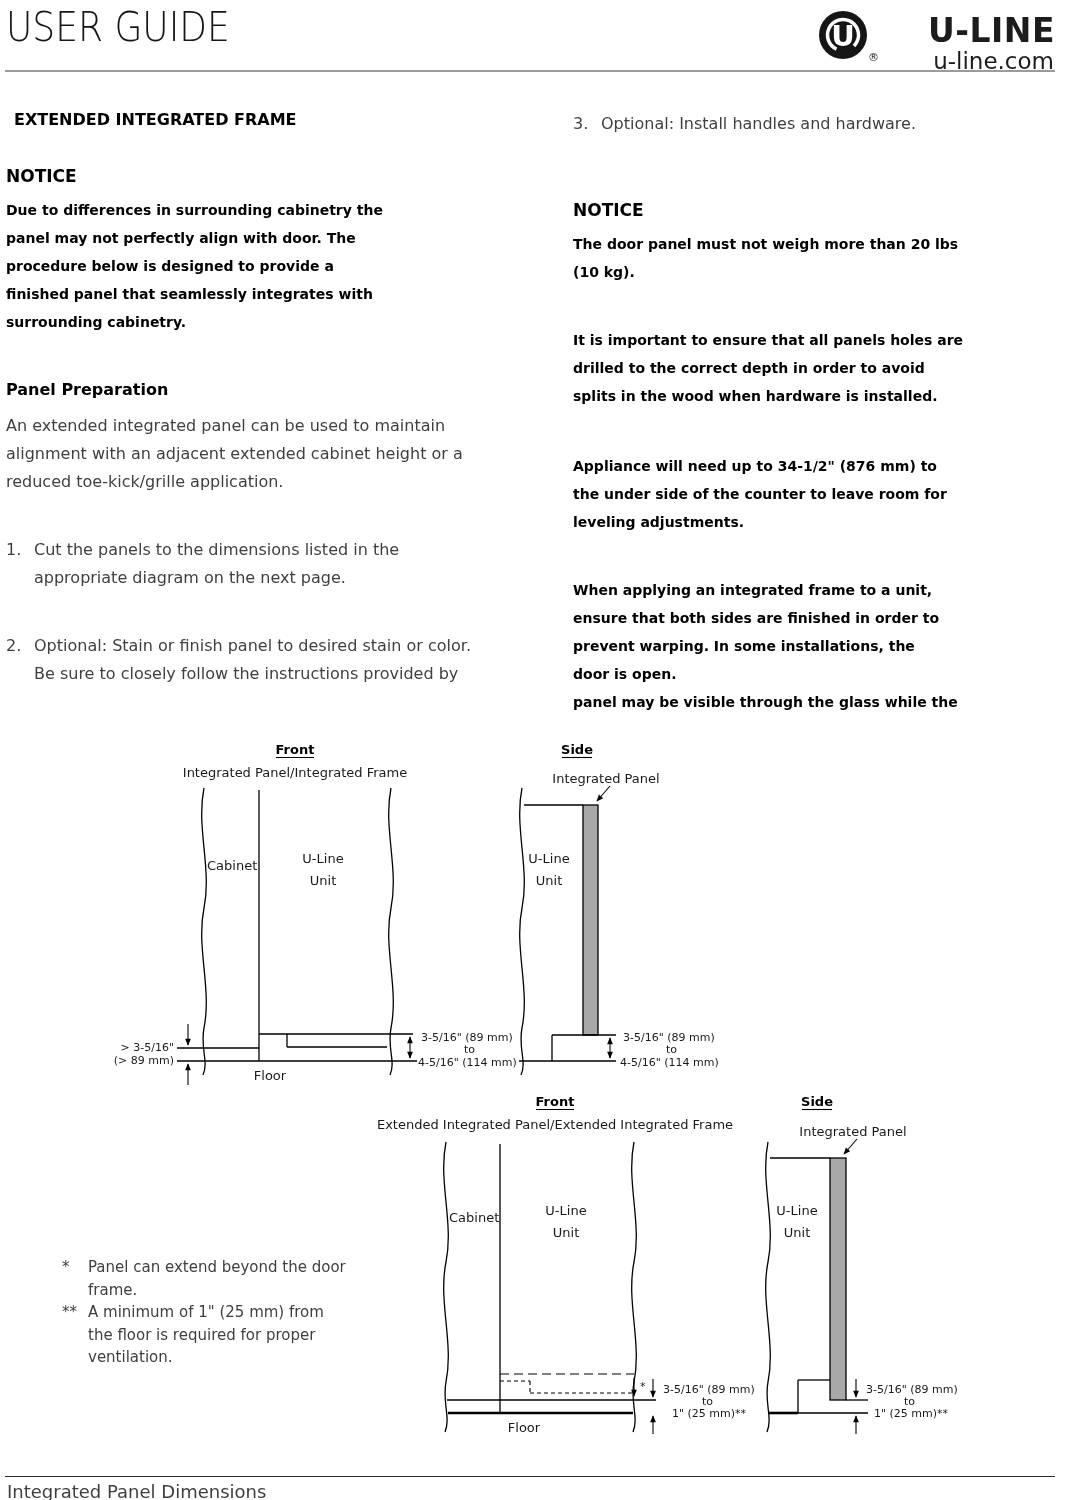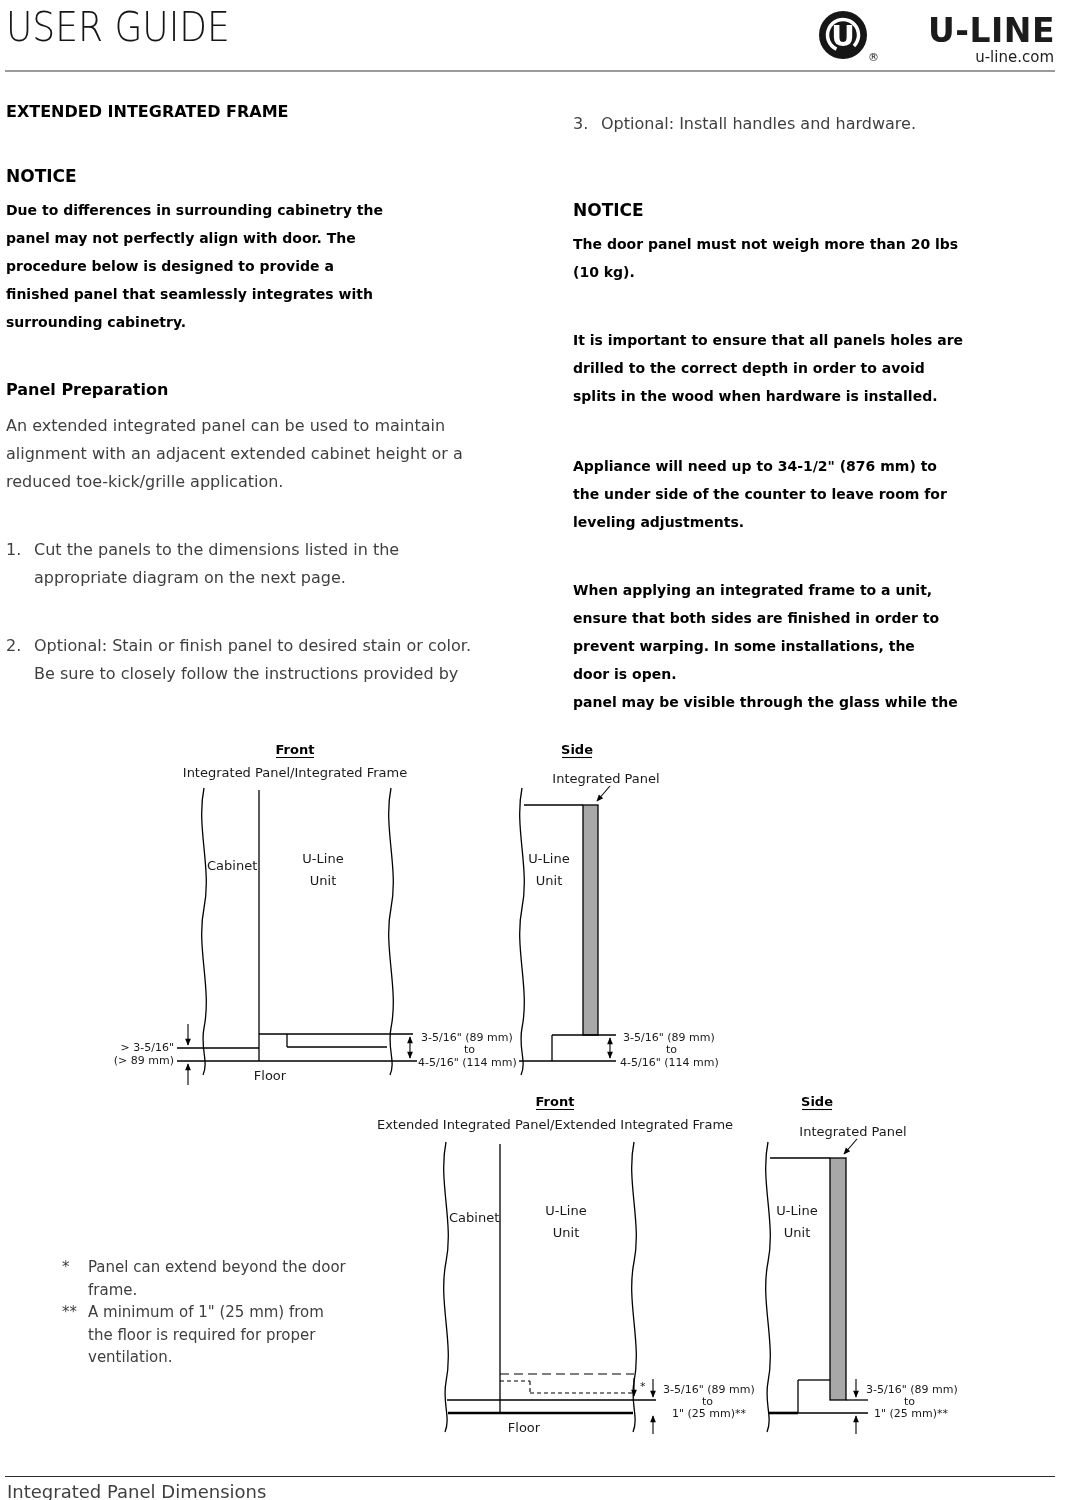--- a/index.html
+++ b/index.html
@@ -17,21 +17,21 @@
     letter-spacing:0px; transform:scaleX(0.9); transform-origin:left top;
     white-space:nowrap;
   }
   .top-rule { left:5px; right:5px; top:70px; height:2px; background:#9b9b9b; }
   .logo-wrap { right:5px; top:5px; width:260px; height:62px; }
   .brand-word {
     position:absolute; right:0; top:6px; font-size:33px; font-weight:bold;
     color:#1c1c1c; letter-spacing:0.5px; white-space:nowrap;
   }
   .brand-site {
-    position:absolute; right:1px; top:43px; font-size:15px; color:#1c1c1c;
+    position:absolute; right:1px; top:43px; font-size:23px; color:#1c1c1c;
   }
   .reg-mark { position:absolute; left:73px; top:46px; font-size:11px; color:#1c1c1c; }
 
   
   .col-left  { left:6px;  width:505px; }
   .col-right { left:573px; width:492px; }
   .h-bold { font-size:16px; font-weight:bold; color:#000; }
   .notice-h { font-size:17px; font-weight:bold; color:#000; }
   .para-bold  { font-size:14px; font-weight:bold; color:#000; line-height:28px; }
   .para-reg   { font-size:16px; color:#3f3f3f; line-height:28px; }
@@ -70,21 +70,21 @@
       <circle cx="48" cy="30" r="15.5" fill="none" stroke="#ffffff" stroke-width="3.5" stroke-dasharray="78 20" transform="rotate(-245 48 30)"></circle>
       <text x="48" y="41" text-anchor="middle" font-size="29" font-weight="bold" fill="#ffffff">U</text>
     </svg>
     <span class="reg-mark">®</span>
     <span class="brand-word">U-LINE</span>
     <span class="brand-site">u-line.com</span>
   </div>
 
   <div class="abs top-rule"></div>
 
-  <div class="abs col-left h-bold" style="top:102px;">EXTENDED INTEGRATED FRAME</div>
+  <div class="abs col-left h-bold" style="top:110px;margin-left:8px;">EXTENDED INTEGRATED FRAME</div>
 
   <div class="abs col-left notice-h" style="top:166px;">NOTICE</div>
 
   <div class="abs col-left para-bold" style="top:196px;">
       <div>Due to differences in surrounding cabinetry the</div>
       <div>panel may not perfectly align with door. The</div>
       <div>procedure below is designed to provide a</div>
       <div>finished panel that seamlessly integrates with</div>
       <div>surrounding cabinetry.</div>
     </div>

